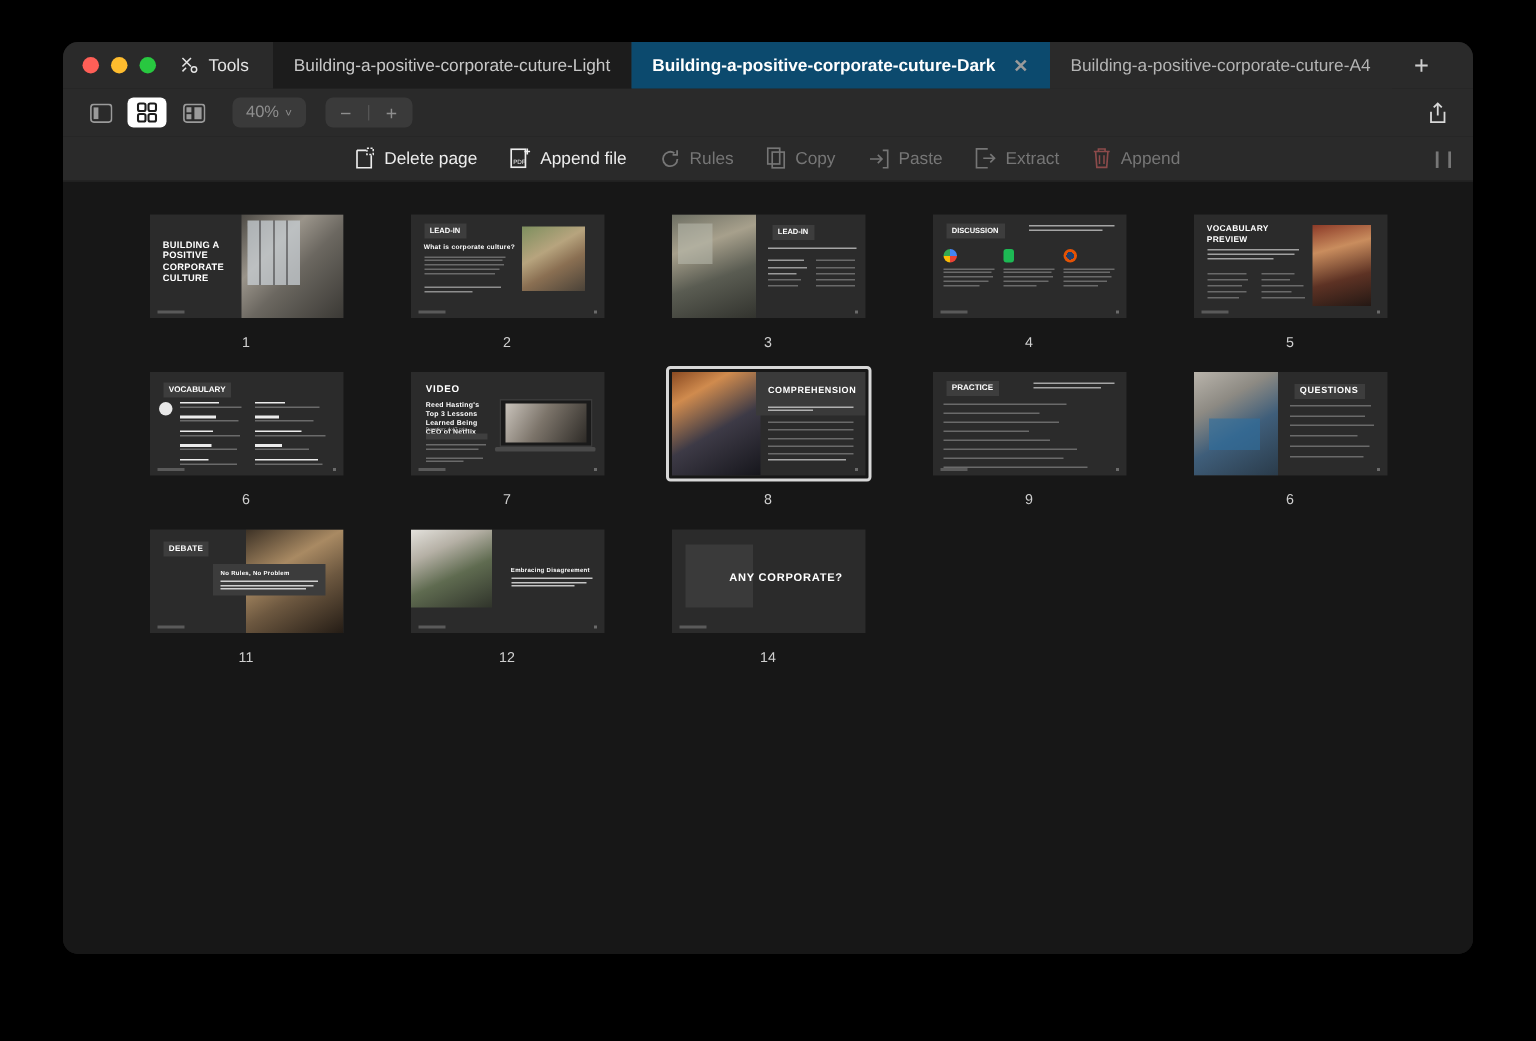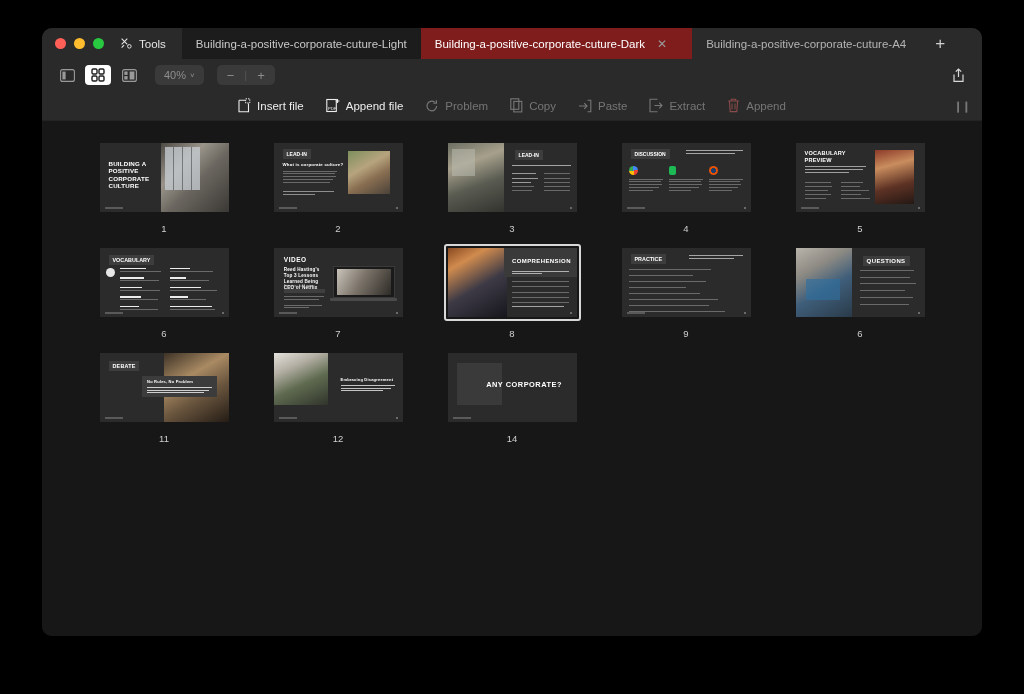--- a/index.html
+++ b/index.html
@@ -37,22 +37,22 @@
   }
   .tools-icon { width: 13px; height: 13px; display: block; }
   .tab {
     display: flex; align-items: center;
     padding: 0 14px; font-size: 11.5px;
     color: #b4b4b4; position: relative;
     white-space: nowrap;
   }
   .tab.inactive-left { background: #1c1c1c; color: #c8c8c8; }
   .tab.active {
-    background: #7f1d1d; color: #ffffff; font-weight: normal;
-    padding-right: 23px;
+    background: #0c4a6e; color: #ffffff; font-weight: bold;
+    padding-right: 12px;
   }
   .tab.plain { background: #2a2a2a; color: #b4b4b4; }
   .tab-close {
     margin-left: 10px; font-size: 12px; color: #9a9a9a;
     line-height: 1; padding: 2px;
   }
   .tab-add {
     display: flex; align-items: center; justify-content: center;
     width: 40px; color: #cfcfcf; font-size: 17px; font-weight: 300;
   }
@@ -245,38 +245,38 @@
   </div>
 
   <div class="actionbar">
 
     <div class="action">
       <svg width="13" height="15" viewBox="0 0 13 15">
         <path d="M1 2.2 L1 13.8 L10.5 13.8 L10.5 5.5" stroke="#ededed" stroke-width="1.1" fill="none"></path>
         <path d="M1 2.2 L7 2.2" stroke="#ededed" stroke-width="1.1" fill="none"></path>
         <rect x="7.6" y="0.8" width="4.2" height="4.2" stroke="#ededed" stroke-width="1" fill="none" stroke-dasharray="1.4 1"></rect>
       </svg>
-      <span>Insert file</span>
+      <span>Delete page</span>
     </div>
 
     <div class="action">
       <svg width="14" height="15" viewBox="0 0 14 15">
         <rect x="0.8" y="1.5" width="9.5" height="12" stroke="#ededed" stroke-width="1.1" fill="none"></rect>
         <text x="2.1" y="11.6" font-size="4.2" fill="#ededed" font-family="Liberation Sans, sans-serif">PDF</text>
         <path d="M11.5 1 L11.5 5 M9.6 3 L13.4 3" stroke="#ededed" stroke-width="1.1"></path>
       </svg>
       <span>Append file</span>
     </div>
 
     <div class="action disabled">
       <svg width="14" height="14" viewBox="0 0 14 14">
         <path d="M11.6 7 A4.8 4.8 0 1 1 9.6 3.1" stroke="#767676" stroke-width="1.2" fill="none"></path>
         <path d="M11.4 1.2 L11.4 4.2 L8.4 4.2" stroke="#767676" stroke-width="1.2" fill="none"></path>
       </svg>
-      <span>Problem</span>
+      <span>Rules</span>
     </div>
 
     <div class="action disabled">
       <svg width="13" height="15" viewBox="0 0 13 15">
         <rect x="0.8" y="0.8" width="8" height="10.5" stroke="#767676" stroke-width="1.1" fill="none"></rect>
         <rect x="3.8" y="3.4" width="8" height="10.5" stroke="#767676" stroke-width="1.1" fill="none"></rect>
       </svg>
       <span>Copy</span>
     </div>
 

